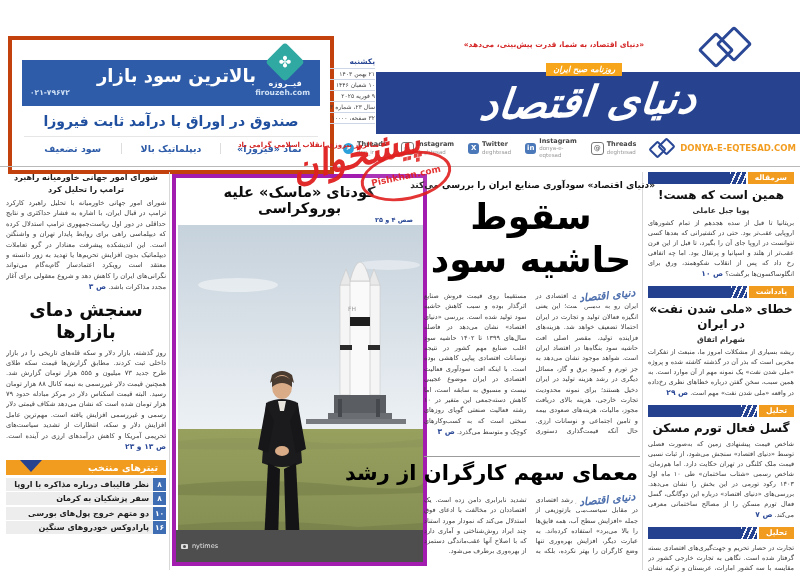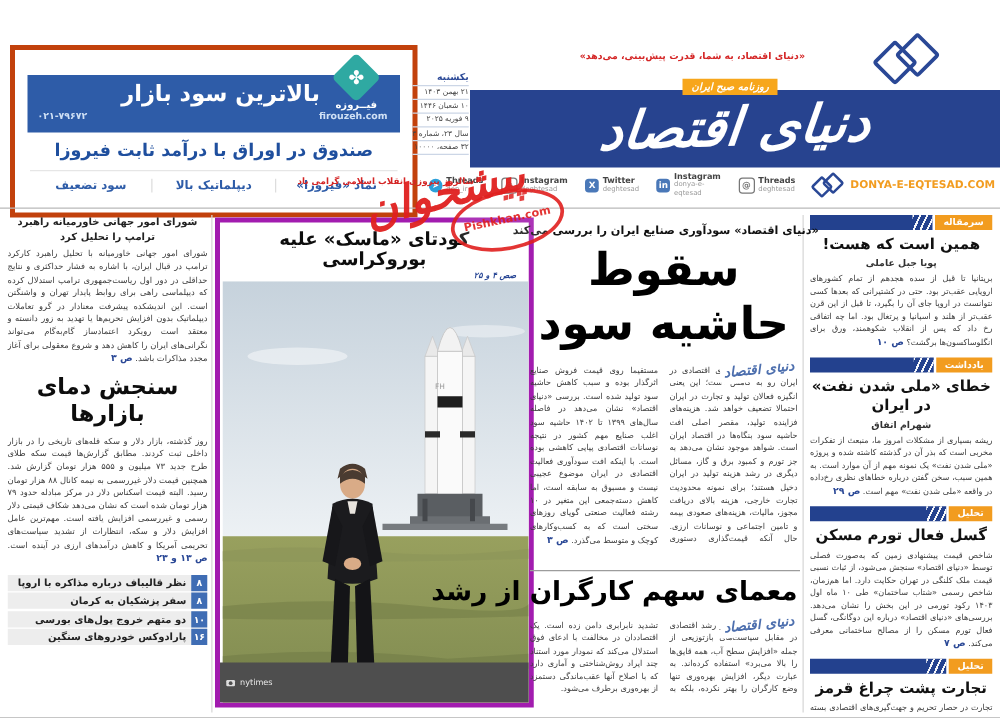--- a/index.html
+++ b/index.html
@@ -63,21 +63,21 @@
   .col-l .body{font-size:6.7px;}
   .picks{margin-top:7px;}
   .picks-h{position:relative;background:#f29c1f;color:#fff;font-weight:bold;font-size:9.5px;height:15px;line-height:15px;padding-right:8px;margin-bottom:3px;}
   .picks-v{position:absolute;left:14px;top:0;width:0;height:0;border-left:11px solid transparent;border-right:11px solid transparent;border-top:12px solid #27438f;}
   .pick{display:flex;align-items:center;gap:4px;background:#ededed;height:13px;margin-bottom:1.5px;padding-left:4px;}
   .pick-n{width:13px;height:13px;background:#3f6db4;color:#fff;font-size:7.5px;font-weight:bold;display:flex;align-items:center;justify-content:center;flex:none;}
   .pick-t{font-size:8px;font-weight:bold;color:#222;white-space:nowrap;overflow:hidden;}
   
   .photo{position:absolute;left:172px;top:174px;width:247px;height:384px;border:4px solid #a21caf;background:#fff;overflow:hidden;}
   .photo-h{font-size:14.5px;font-weight:900;text-align:center;color:#0d0d0d;margin:6px 4px 0;}
-  .photo-ref{font-size:6.5px;color:#2a4896;font-weight:bold;margin:0 10px 1px;text-align:right;font-style:italic;}
+  .photo-ref{font-size:6.5px;color:#2a4896;font-weight:bold;margin:0 10px 1px;text-align:right;}
   .credit{position:absolute;left:0;bottom:0;width:100%;height:13px;background:#4e4e4e;color:#e8e8e8;font-size:6.5px;display:flex;align-items:center;direction:ltr;padding:16px 5px;gap:4px;box-sizing:border-box;}
   .cam{width:7px;height:5px;background:#ddd;border-radius:1px;position:relative;flex:none;}
   .cam:after{content:"";position:absolute;left:2px;top:1px;width:3px;height:3px;border-radius:50%;background:#4e4e4e;}
   .main-k{position:absolute;left:441px;top:180px;width:214px;text-align:center;font-size:9px;font-weight:bold;color:#111;white-space:nowrap;}
   .main-h{position:absolute;left:424px;top:195px;width:214px;text-align:center;font-weight:900;color:#000;font-size:36px;line-height:1.2;}
   .main-b{position:absolute;left:424px;top:291px;width:214px;height:160px;columns:2;column-gap:9px;font-size:6.5px;line-height:1.6;text-align:justify;color:#3c3c3c;overflow:hidden;}
   .stamp{position:absolute;z-index:2;right:0;top:-4px;background:#fff;color:#4d6fae;font-style:italic;font-weight:bold;font-size:11px;transform:rotate(-6deg);padding:0 3px;white-space:nowrap;}
   .center-hr{position:absolute;left:424px;top:456px;width:216px;border-top:1px solid #9c9c9c;}
   .bot-h{position:absolute;left:424px;top:461px;width:214px;text-align:center;font-size:21px;font-weight:900;color:#000;white-space:nowrap;}
   .bot-b{position:absolute;left:424px;top:495px;width:214px;height:79px;columns:2;column-gap:9px;font-size:6.5px;line-height:1.58;text-align:justify;color:#3c3c3c;overflow:hidden;}
@@ -212,36 +212,36 @@
           <span class="bar"></span>
         </div>
       <h3>گسل فعال تورم مسکن</h3>
       <div class="body"><span>شاخص قیمت پیشنهادی زمین که به‌صورت فصلی توسط «دنیای اقتصاد» سنجش می‌شود، از ثبات نسبی قیمت ملک کلنگی در تهران حکایت دارد. اما هم‌زمان، شاخص رسمی «شتاب ساختمان» طی ۱۰ ماه اول ۱۴۰۳ رکود تورمی در این بخش را نشان می‌دهد. بررسی‌های «دنیای اقتصاد» درباره این دوگانگی، گسل فعال تورم مسکن را از مصالح ساختمانی معرفی می‌کند. </span><span class="ref">ص ۷</span></div>
     </div>
     <div class="art">
       <div class="tagrow">
           <span class="tag">تحلیل</span>
           <span class="bar"></span>
         </div>
-      <h3>تجارت پشت چراغ قرمز</h3>
       <div class="body"><span>تجارت در حصار تحریم و جهت‌گیری‌های اقتصادی بسته گرفتار شده است. نگاهی به تجارت خارجی کشور در مقایسه با سه کشور امارات، عربستان و ترکیه نشان می‌دهد این سه کشور در غیاب ایران در حال قبضه بازارهای صادراتی در دو بخش کالا و خدمات هستند. </span></div>
     </div>
 
   </div>
 
   <div class="col-l">
     <div class="art">
       <div class="kicker">شورای امور جهانی خاورمیانه راهبرد ترامپ را تحلیل کرد</div>
       <div class="body"><span>شورای امور جهانی خاورمیانه با تحلیل راهبرد کارکرد ترامپ در قبال ایران، با اشاره به فشار حداکثری و نتایج حداقلی در دور اول ریاست‌جمهوری ترامپ استدلال کرده که دیپلماسی راهی برای روابط پایدار تهران و واشنگتن است. این اندیشکده پیشرفت معنادار در گرو تعاملات دیپلماتیک بدون افزایش تحریم‌ها یا تهدید به زور دانسته و معتقد است رویکرد اعتمادساز گام‌به‌گام می‌تواند نگرانی‌های ایران را کاهش دهد و شروع معقولی برای آغاز مجدد مذاکرات باشد. </span><span class="ref">ص ۳</span></div>
     </div>
     <div class="art">
       <h2>سنجش دمای بازارها</h2>
       <div class="body"><span>روز گذشته، بازار دلار و سکه قله‌های تاریخی را در بازار داخلی ثبت کردند. مطابق گزارش‌ها قیمت سکه طلای طرح جدید ۷۳ میلیون و ۵۵۵ هزار تومان گزارش شد. همچنین قیمت دلار غیررسمی به نیمه کانال ۸۸ هزار تومان رسید. البته قیمت اسکناس دلار در مرکز مبادله حدود ۷۹ هزار تومان شده است که نشان می‌دهد شکاف قیمتی دلار رسمی و غیررسمی افزایش یافته است. مهم‌ترین عامل افزایش دلار و سکه، انتظارات از تشدید سیاست‌های تحریمی آمریکا و کاهش درآمدهای ارزی در آینده است. </span><span class="ref">ص ۱۳ و ۲۳</span></div>
     </div>
     <div class="picks">
+      <div class="picks-h"><span>تیترهای منتخب</span><span class="picks-v"></span></div>
       <div class="pick">
           <span class="pick-n">۸</span>
           <span class="pick-t">نظر قالیباف درباره مذاکره با اروپا</span>
         </div>
       <div class="pick">
           <span class="pick-n">۸</span>
           <span class="pick-t">سفر پزشکیان به کرمان</span>
         </div>
       <div class="pick">
           <span class="pick-n">۱۰</span>

